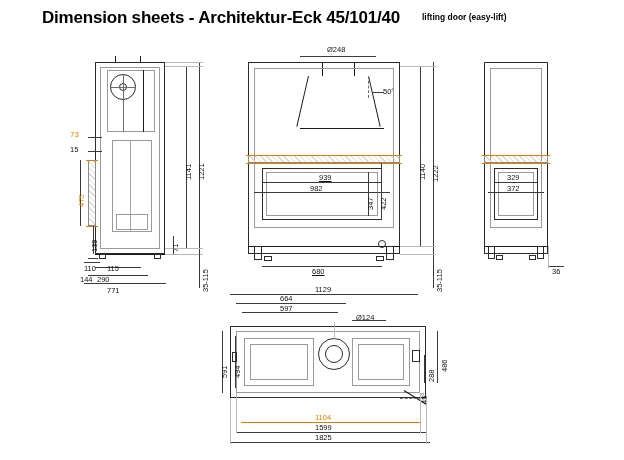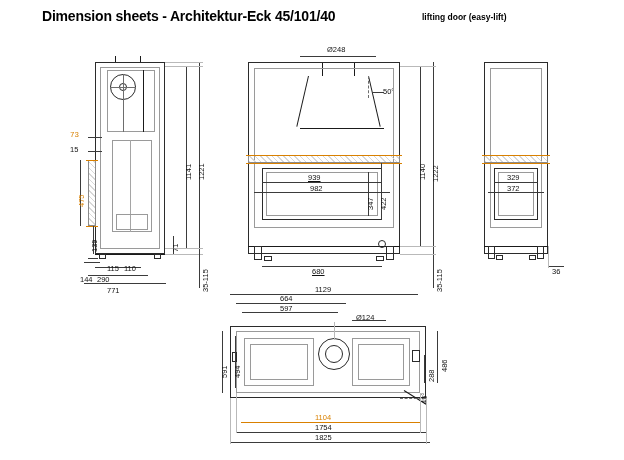--- a/index.html
+++ b/index.html
@@ -17,21 +17,21 @@
   }
   #page {
     position: relative;
     width: 624px;
     height: 460px;
   }
   #title {
     position: absolute;
     left: 42px;
     top: 8px;
-    font-size: 14px;
+    font-size: 17px;
     font-weight: bold;
     letter-spacing: -0.2px;
     white-space: nowrap;
   }
   #subtitle {
     position: absolute;
     left: 422px;
     top: 12px;
     font-size: 8.5px;
     font-weight: bold;
@@ -140,21 +140,21 @@
     <div class="ln h lite" style="left:165px; top:66px; width:38px;"></div>
     <div class="ln h lite" style="left:165px; top:248px; width:38px;"></div>
     <div class="ln h lite" style="left:165px; top:62px; width:38px;"></div>
     <div class="ln h lite" style="left:165px; top:254px; width:38px;"></div>
 
     <div class="lbl o" style="left:70px; top:132px;font-family:Liberation Mono, monospace;">73</div>
     <div class="lbl" style="left:70px; top:146px;">15</div>
     <div class="lbl o rot" style="left:78px; top:207px;">475</div>
     <div class="lbl rot" style="left:91px; top:252px;">139</div>
     <div class="lbl rot" style="left:172px; top:252px;">71</div>
-    <div class="lbl" style="left:84px; top:265px;margin-left:40px;">110</div>
+    <div class="lbl" style="left:84px; top:265px;">110</div>
     <div class="lbl" style="left:80px; top:276px;">144</div>
     <div class="lbl" style="left:107px; top:265px;">115</div>
     <div class="lbl" style="left:97px; top:276px;">290</div>
     <div class="lbl" style="left:107px; top:287px;">771</div>
     <div class="lbl rot" style="left:185px; top:180px;">1141</div>
     <div class="lbl rot" style="left:198px; top:180px;">1221</div>
     <div class="lbl rot" style="left:202px; top:292px;">35-115</div>
     <div class="ln v dim" style="left:199px; top:254px; height:34px;"></div>
   </div>
 
@@ -185,21 +185,21 @@
 
     <div class="ln h" style="left:248px; top:246px; width:152px;"></div>
     <div class="panel" style="left:254px; top:246px; width:8px; height:14px;"></div>
     <div class="panel" style="left:386px; top:246px; width:8px; height:14px;"></div>
     <div class="panel" style="left:264px; top:256px; width:8px; height:5px;"></div>
     <div class="panel" style="left:376px; top:256px; width:8px; height:5px;"></div>
     <div class="circ" style="left:378px; top:240px; width:8px; height:8px;"></div>
 
     <div class="ln h dim" style="left:262px; top:182px; width:120px;"></div>
     <div class="ln h dim" style="left:254px; top:192px; width:136px;"></div>
-    <div class="lbl" style="left:308px; top:174px;text-decoration:underline;">939</div>
+    <div class="lbl" style="left:319px; top:174px;text-decoration:underline;">939</div>
     <div class="lbl" style="left:310px; top:185px;">982</div>
 
     <div class="ln v dim" style="left:368px; top:172px; height:44px;"></div>
     <div class="ln v dim" style="left:381px; top:163px; height:57px;"></div>
     <div class="lbl rot" style="left:367px; top:210px;">347</div>
     <div class="lbl rot" style="left:380px; top:210px;">422</div>
 
     <div class="ln h dim" style="left:262px; top:266px; width:120px;"></div>
     <div class="lbl" style="left:312px; top:268px;text-decoration:underline;">680</div>
 
@@ -279,21 +279,21 @@
     <div class="lbl rot" style="left:441px; top:372px;">486</div>
     <div class="lbl rot" style="left:428px; top:382px;">288</div>
 
     <div class="lbl rot" style="left:421px; top:404px;">45°</div>
     <div class="dash-h" style="left:400px; top:398px; width:26px;"></div>
 
     <div class="ln h orange" style="left:241px; top:422px; width:180px; height:1px;"></div>
     <div class="ln h dim" style="left:236px; top:432px; width:190px;"></div>
     <div class="ln h dim" style="left:230px; top:442px; width:200px;"></div>
     <div class="lbl o" style="left:315px; top:414px;">1104</div>
-    <div class="lbl" style="left:315px; top:424px;">1754</div>
+    <div class="lbl" style="left:315px; top:424px;">1599</div>
     <div class="lbl" style="left:315px; top:434px;">1825</div>
 
     <div class="ln v lite" style="left:230px; top:398px; height:46px;"></div>
     <div class="ln v lite" style="left:426px; top:398px; height:46px;"></div>
     <div class="ln v lite" style="left:236px; top:393px; height:40px;"></div>
     <div class="ln v lite" style="left:420px; top:393px; height:40px;"></div>
   </div>
 
 </div>
 

